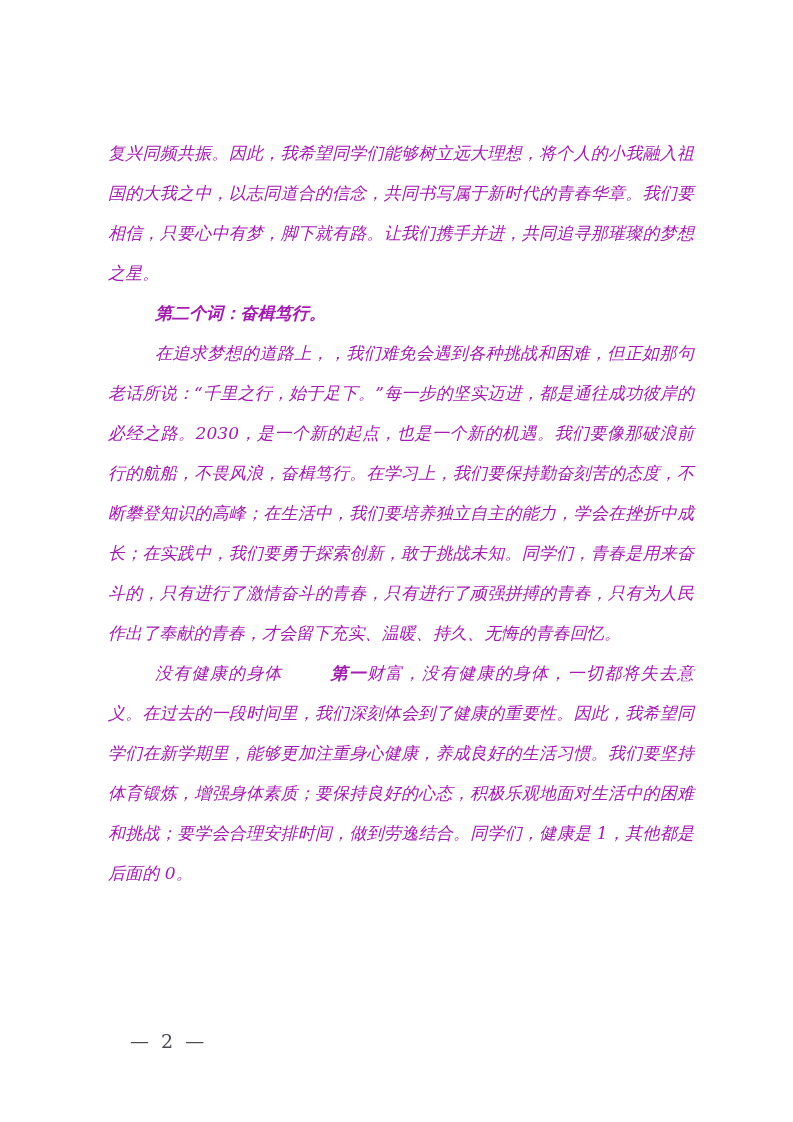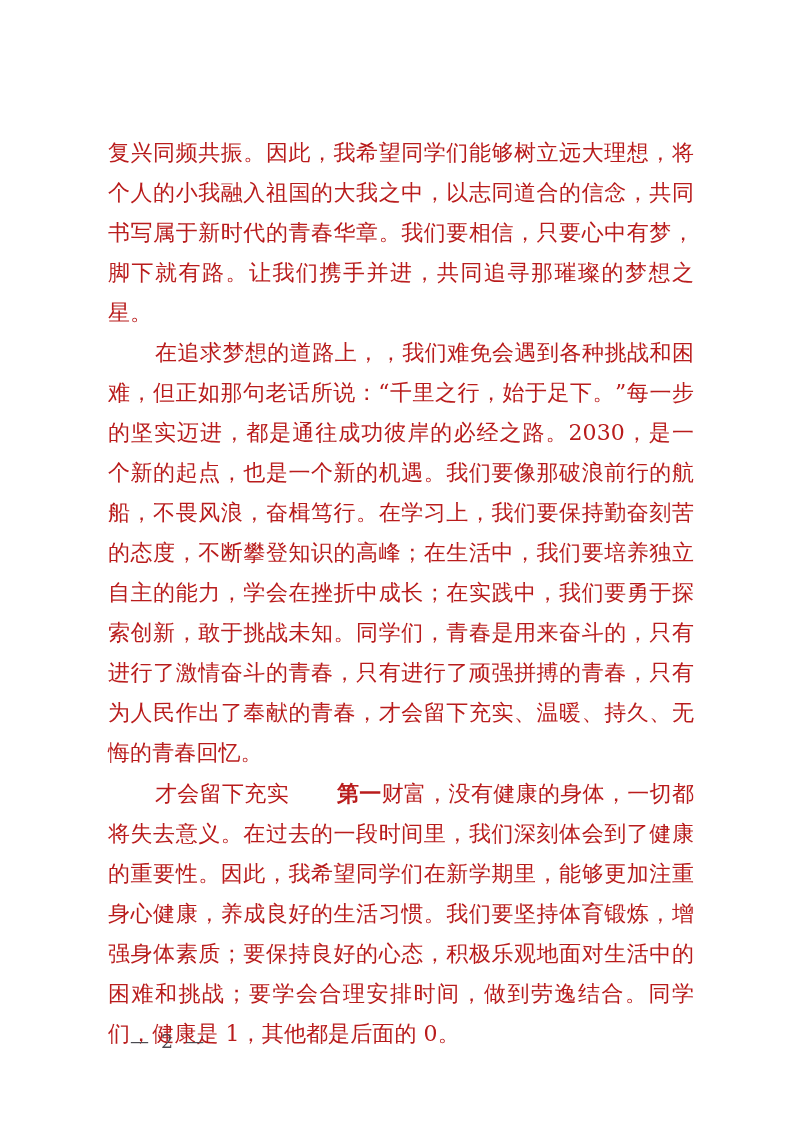--- a/index.html
+++ b/index.html
@@ -20,27 +20,28 @@
   .text-block {
     position: absolute;
     left: 108px;
     top: 133px;
     width: 586px;
   }
 
   .para {
     margin: 0;
     font-family: "DejaVu Serif", "Liberation Serif", serif;
-    font-size: 22px;
+    font-size: 17px;
     line-height: 40px;
-    color: #b91c1c;
+    color: #a21caf;
     text-align: justify;
     text-justify: inter-ideograph;
     letter-spacing: 0.1px;
     word-break: break-all;
+    font-style: italic;
     -webkit-font-smoothing: antialiased;
   }
 
   .para.indent {
     text-indent: 47px;
   }
 
   .para.heading {
     text-indent: 47px;
     font-weight: bold;
@@ -71,25 +72,26 @@
 </style>
 </head>
 <body>
 
 <div class="page">
 
   <div class="text-block">
 
     <p class="para">复兴同频共振。因此，我希望同学们能够树立远大理想，将个人的小我融入祖国的大我之中，以志同道合的信念，共同书写属于新时代的青春华章。我们要相信，只要心中有梦，脚下就有路。让我们携手并进，共同追寻那璀璨的梦想之星。</p>
 
+    <p class="para heading">第二个词：奋楫笃行。</p>
 
     <p class="para indent">在追求梦想的道路上，，我们难免会遇到各种挑战和困难，但正如那句老话所说：“千里之行，始于足下。”每一步的坚实迈进，都是通往成功彼岸的必经之路。2030，是一个新的起点，也是一个新的机遇。我们要像那破浪前行的航船，不畏风浪，奋楫笃行。在学习上，我们要保持勤奋刻苦的态度，不断攀登知识的高峰；在生活中，我们要培养独立自主的能力，学会在挫折中成长；在实践中，我们要勇于探索创新，敢于挑战未知。同学们，青春是用来奋斗的，只有进行了激情奋斗的青春，只有进行了顽强拼搏的青春，只有为人民作出了奉献的青春，才会留下充实、温暖、持久、无悔的青春回忆。</p>
 
 
-    <p class="para indent"><span>才会留下充实</span><span class="strong">第一</span><span>财富，没有健康的身体，一切都将失去意义。在过去的一段时间里，我们深刻体会到了健康的重要性。因此，我希望同学们在新学期里，能够更加注重身心健康，养成良好的生活习惯。我们要坚持体育锻炼，增强身体素质；要保持良好的心态，积极乐观地面对生活中的困难和挑战；要学会合理安排时间，做到劳逸结合。同学们，健康是 1，其他都是后面的 0。</span></p>
+    <p class="para indent"><span>没有健康的身体</span><span class="strong">第一</span><span>财富，没有健康的身体，一切都将失去意义。在过去的一段时间里，我们深刻体会到了健康的重要性。因此，我希望同学们在新学期里，能够更加注重身心健康，养成良好的生活习惯。我们要坚持体育锻炼，增强身体素质；要保持良好的心态，积极乐观地面对生活中的困难和挑战；要学会合理安排时间，做到劳逸结合。同学们，健康是 1，其他都是后面的 0。</span></p>
 
   </div>
 
   <div class="footer">
     <span class="footer-inner">— 2 —</span>
   </div>
 
 </div>
 
 </body></html>

